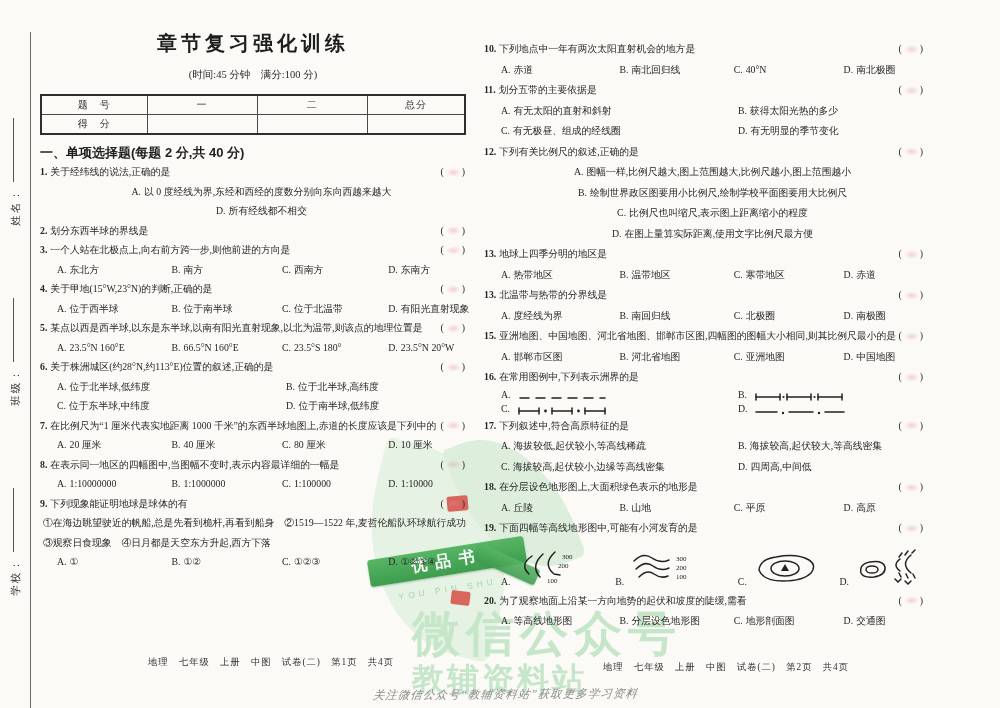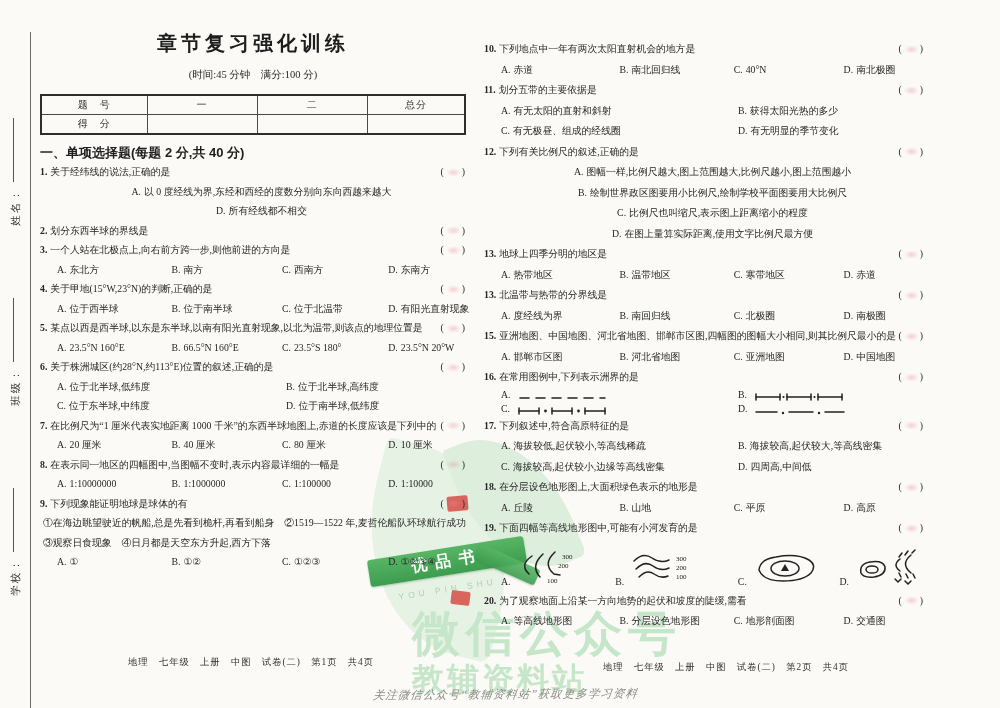--- a/index.html
+++ b/index.html
@@ -390,17 +390,17 @@
           <div class="opts cols4">
             <div class="opt q-line"><span class="opt-label">A.</span><span>等高线地形图</span></div>
             <div class="opt q-line"><span class="opt-label">B.</span><span>分层设色地形图</span></div>
             <div class="opt q-line"><span class="opt-label">C.</span><span>地形剖面图</span></div>
             <div class="opt q-line"><span class="opt-label">D.</span><span>交通图</span></div>
           </div>
         </div>
       </div>
   </div>
 
-  <div class="footer-line" style="left:251px;top:656px;transform:translateX(-50%);">地理　七年级　上册　中图　试卷(二)　第1页　共4页</div>
+  <div class="footer-line" style="left:271px;top:656px;transform:translateX(-50%);">地理　七年级　上册　中图　试卷(二)　第1页　共4页</div>
   <div class="footer-line" style="left:726px;top:661px;transform:translateX(-50%);">地理　七年级　上册　中图　试卷(二)　第2页　共4页</div>
 
   <div class="handwriting" style="left:373px;top:687px;">关注微信公众号“教辅资料站”获取更多学习资料</div>
 </div>
 
 </body></html>

